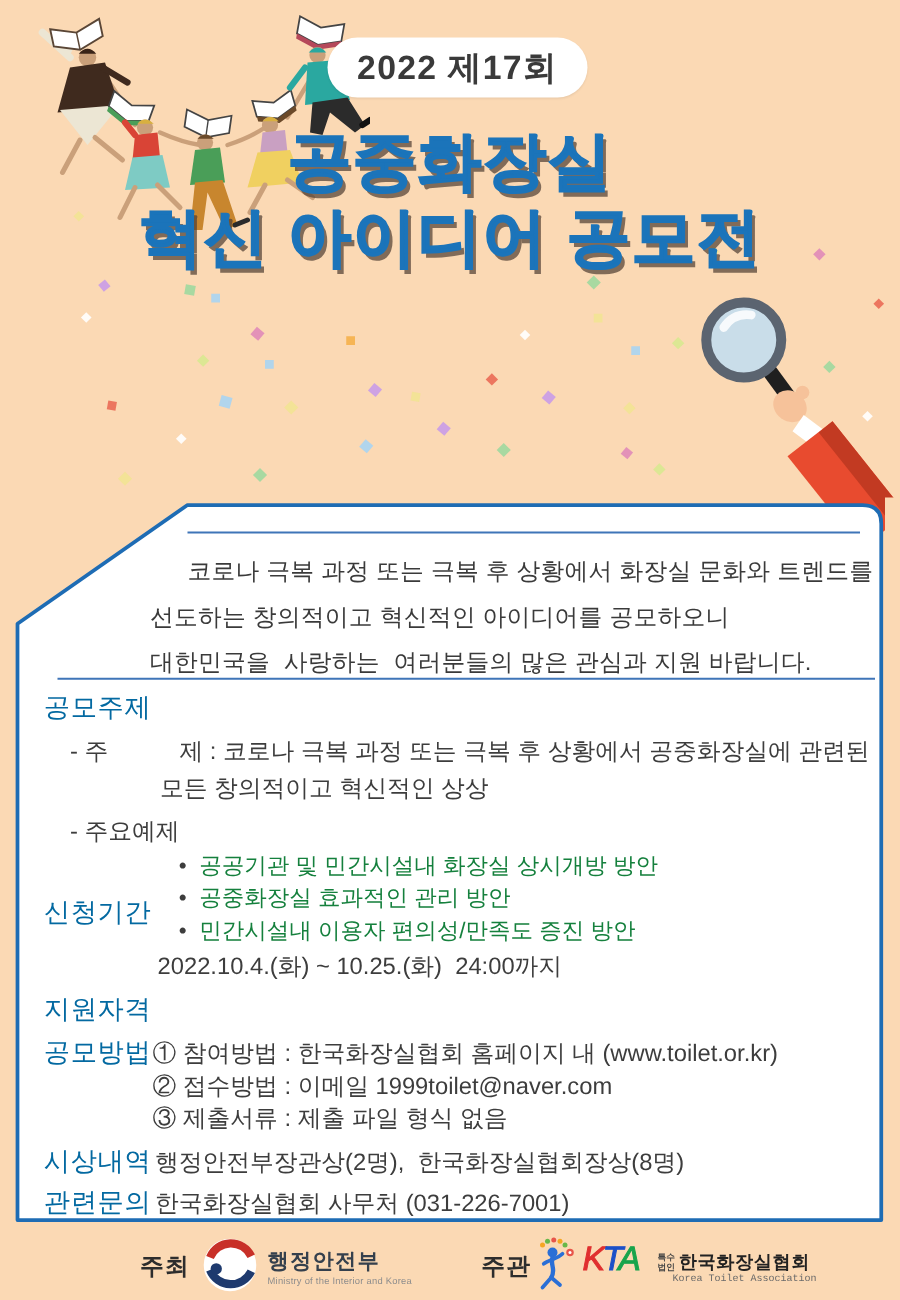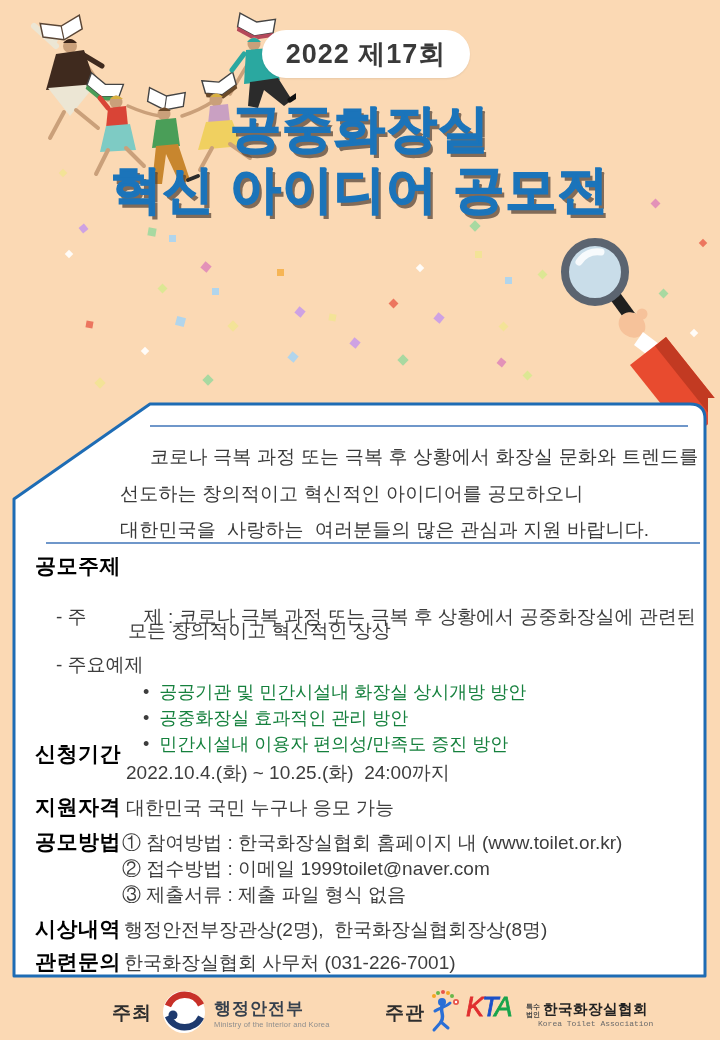--- a/index.html
+++ b/index.html
@@ -27,21 +27,21 @@
   .title1{top:95px;}
   .title2{top:156px;}
 
   .confetti{position:absolute;z-index:1;}
 
   
   .boxsvg{left:0;top:0;z-index:5;}
   .strip{left:708px;top:398px;width:12px;height:584px;background:#fbd9b4;z-index:6;}
   .content{left:0;top:0;width:720px;height:1040px;z-index:10;}
   .intro-line{color:#3a3a3a;font-size:19px;letter-spacing:0.2px;}
-  .sec-label{color:#000000;font-size:21px;font-weight:700;letter-spacing:0.5px;text-align:right;}
+  .sec-label{color:#0369a1;font-size:21px;font-weight:400;letter-spacing:0.5px;text-align:right;}
   .body-text{color:#3d3d3d;font-size:19px;}
   .bullet-item{color:#15803d;font-size:18px;}
   .bullet-item::before{content:"\2022\00a0\00a0";color:#3d3d3d;}
 
   
   .foot-label{font-size:19px;font-weight:700;color:#2d2d2d;letter-spacing:1px;}
   .host-name{font-size:17px;font-weight:700;color:#35404d;letter-spacing:1px;}
   .host-sub{font-size:7.5px;color:#8d8d8d;letter-spacing:0.2px;}
   .kta-word{font-size:27px;font-weight:400;font-style:italic;letter-spacing:-2px;
             -webkit-text-stroke:0.8px currentColor;}
@@ -194,32 +194,31 @@
     <line x1="46" y1="543" x2="700" y2="543" stroke="#3f75b8" stroke-width="1.6"></line>
   </svg>
   <div class="abs strip"></div>
 
   <div class="abs content">
     <div class="abs intro-line" style="left:150px;top:444px;">코로나 극복 과정 또는 극복 후 상황에서 화장실 문화와 트렌드를</div>
     <div class="abs intro-line" style="left:120px;top:481px;">선도하는 창의적이고 혁신적인 아이디어를 공모하오니</div>
     <div class="abs intro-line pre" style="left:120px;top:517px;">대한민국을  사랑하는  여러분들의 많은 관심과 지원 바랍니다.</div>
 
     <div class="abs sec-label" style="left:35px;top:552px;">공모주제</div>
-    <div class="abs body-text pre" style="left:56px;top:604px;">- 주   제 : 코로나 극복 과정 또는 극복 후 상황에서 공중화장실에 관련된</div>
+    <div class="abs body-text pre" style="left:56px;top:588px;">- 주   제 : 코로나 극복 과정 또는 극복 후 상황에서 공중화장실에 관련된</div>
     <div class="abs body-text" style="left:128px;top:618px;">모든 창의적이고 혁신적인 상상</div>
     <div class="abs body-text" style="left:56px;top:652px;">- 주요예제</div>
     <div class="abs bullet-item" style="left:143px;top:680px;">공공기관 및 민간시설내 화장실 상시개방 방안</div>
     <div class="abs bullet-item" style="left:143px;top:706px;">공중화장실 효과적인 관리 방안</div>
     <div class="abs bullet-item" style="left:143px;top:732px;">민간시설내 이용자 편의성/만족도 증진 방안</div>
 
-    <div class="abs sec-label" style="left:35px;top:740px;">신청기간</div>
+    <div class="abs sec-label" style="left:35px;top:716px;">신청기간</div>
     <div class="abs body-text pre" style="left:126px;top:760px;">2022.10.4.(화) ~ 10.25.(화)  24:00까지</div>
 
     <div class="abs sec-label" style="left:35px;top:793px;">지원자격</div>
-    <div class="abs body-text" style="left:126px;top:795px;">대한민국 국민 누구나 응모 가능</div>
 
     <div class="abs sec-label" style="left:35px;top:828px;">공모방법</div>
     <div class="abs body-text" style="left:122px;top:830px;text-align:right;">① 참여방법 : 한국화장실협회 홈페이지 내 (www.toilet.or.kr)</div>
     <div class="abs body-text" style="left:122px;top:856px;">② 접수방법 : 이메일 1999toilet@naver.com</div>
     <div class="abs body-text" style="left:122px;top:882px;">③ 제출서류 : 제출 파일 형식 없음</div>
 
     <div class="abs sec-label" style="left:35px;top:915px;">시상내역</div>
     <div class="abs body-text pre" style="left:124px;top:917px;">행정안전부장관상(2명),  한국화장실협회장상(8명)</div>
 
     <div class="abs sec-label" style="left:35px;top:948px;">관련문의</div>

